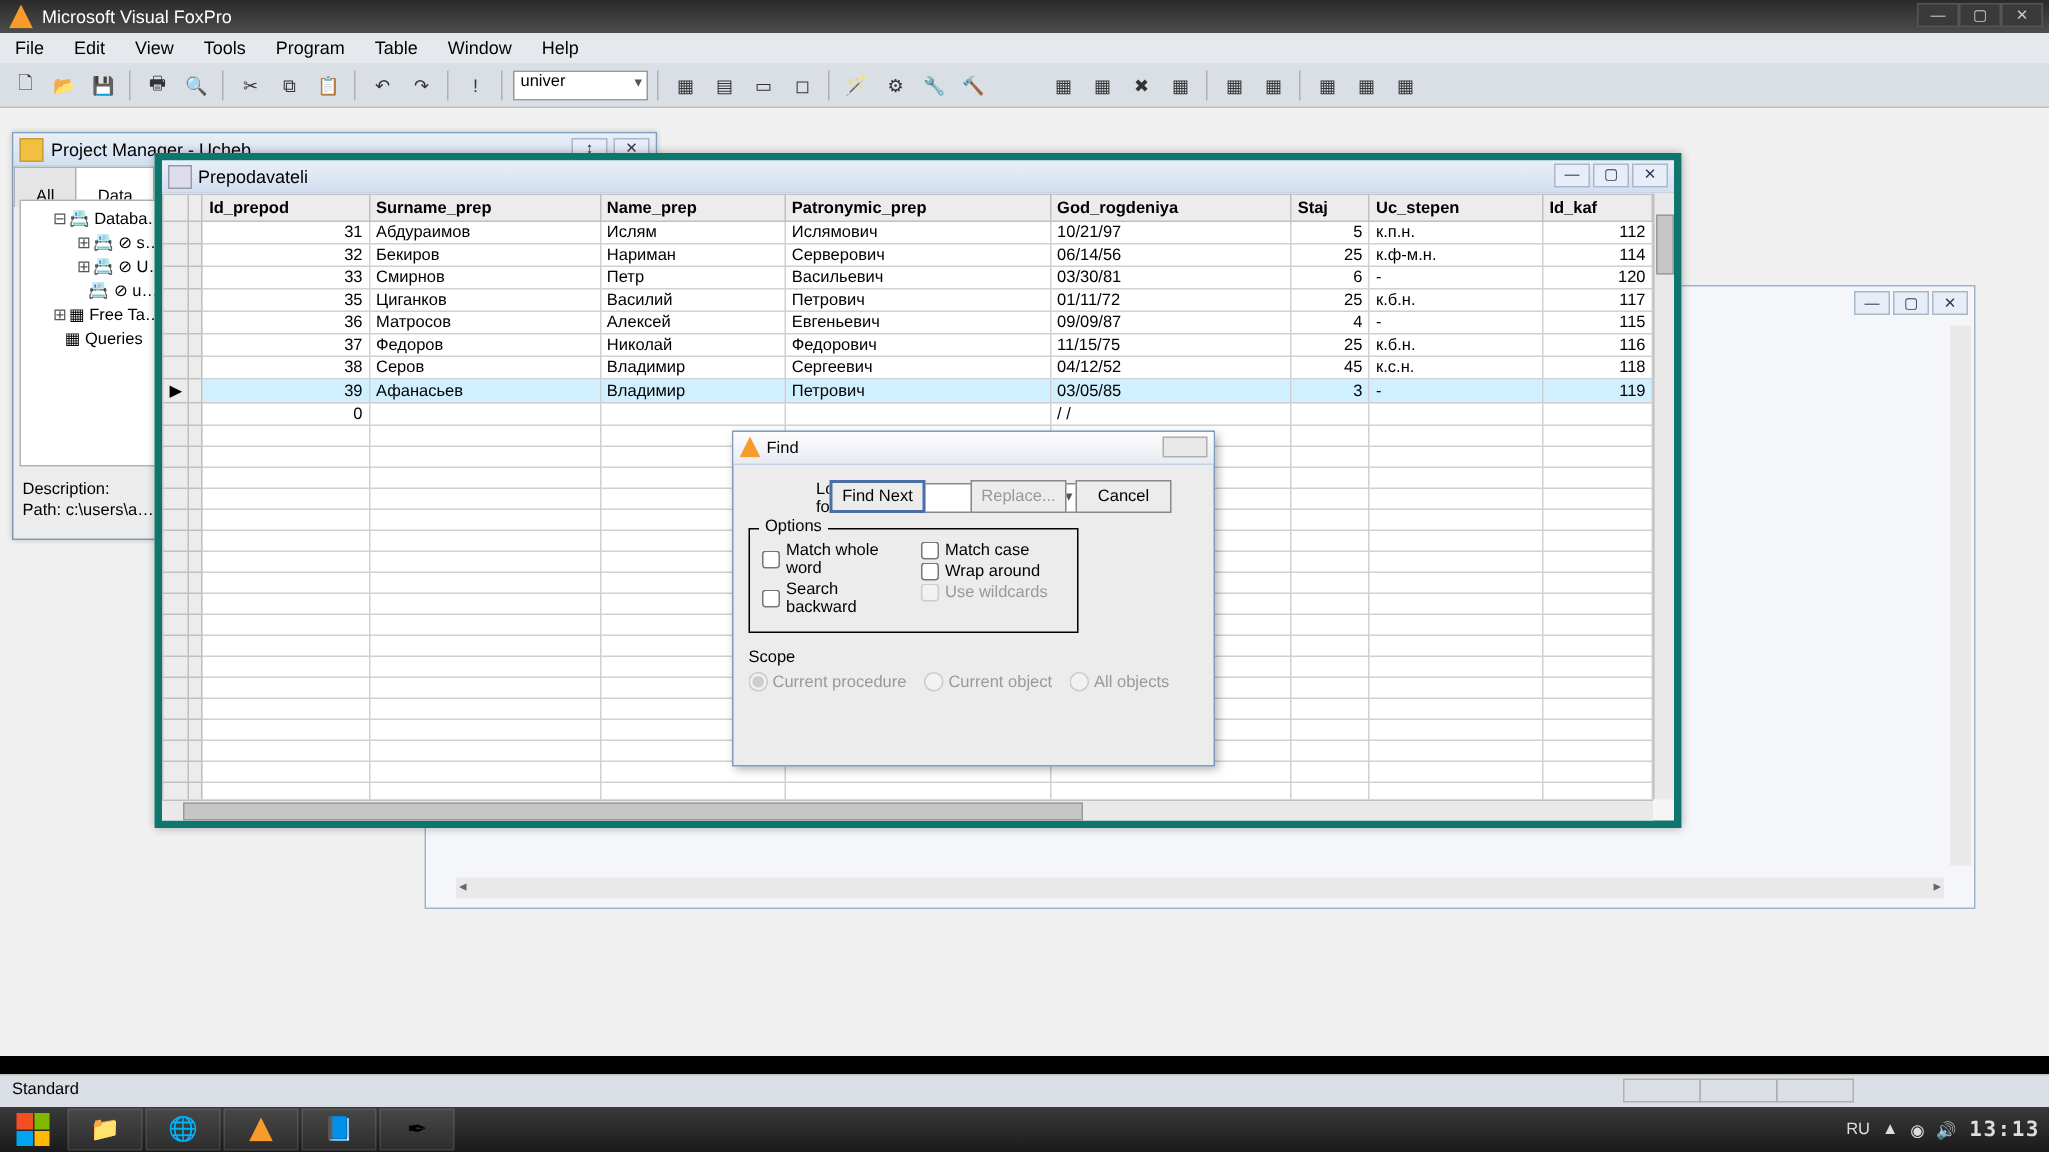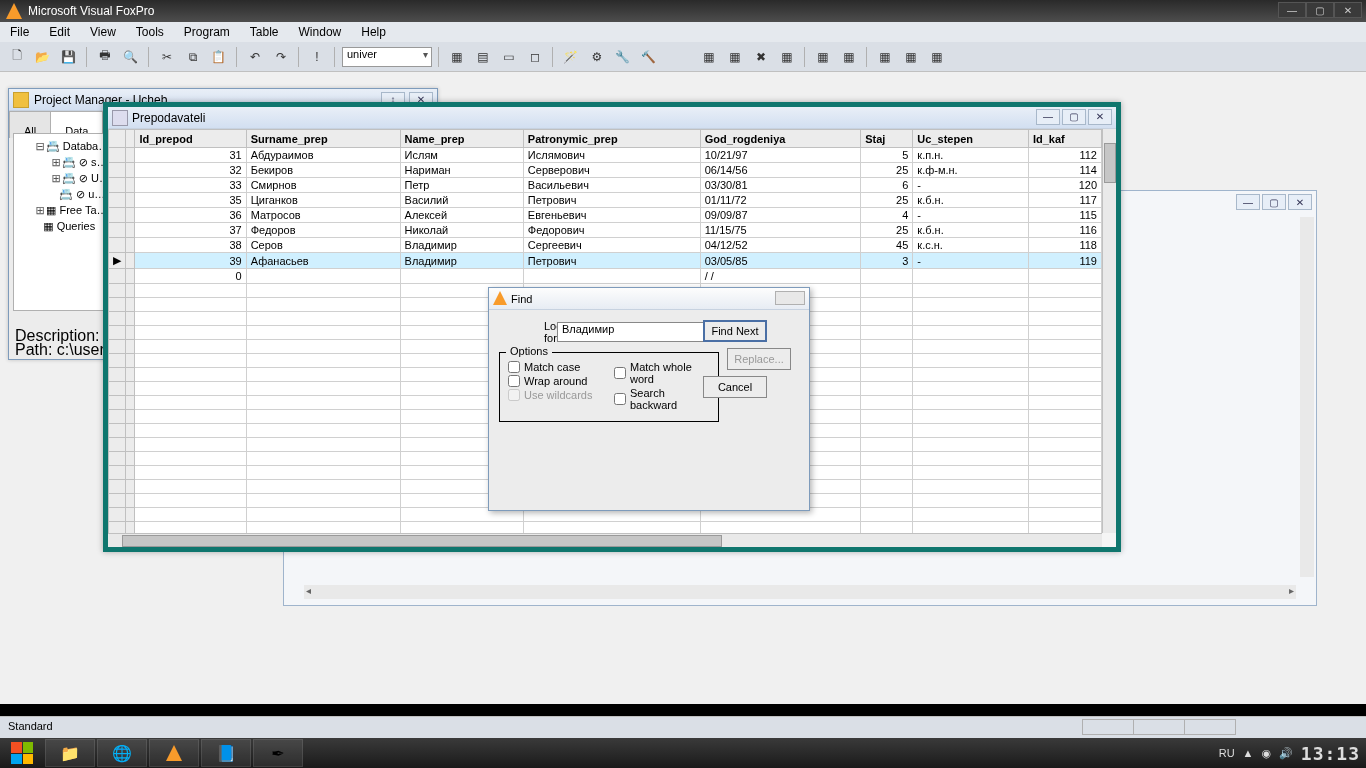--- a/index.html
+++ b/index.html
@@ -29,21 +29,21 @@
 .pm-window { position: absolute; top: 90px; left: 8px; width: 430px; height: 272px; border: 1px solid #7e9bbb; background: #ececec; box-shadow: 0 0 4px rgba(0,0,0,0.2); }
 .pm-title { height: 22px; background: linear-gradient(#e9eff7,#d2dff1); font-size: 12px; padding-left: 25px; line-height: 22px; border-bottom: 1px solid #c7d2e0; position: relative; }
 .pm-title::before { content:""; position:absolute; left:4px; top:3px; width:14px; height:14px; background:#f0c040; border:1px solid #c9a030; }
 .pm-title .right-icons { position:absolute; right:4px; top:3px; display:flex; gap:4px; }
 .pm-tabs { height: 22px; background:#ececec; display:flex; border-bottom:1px solid #b0b0b0; font-size:11px; }
 .pm-tab { padding: 13px 14px; border: 1px solid #b0b0b0; border-bottom: none; background:#e5e5e5; margin-right:-1px;text-decoration:underline; }
 .pm-tab.active { background:#fff; font-weight:normal; }
 .pm-body { position:absolute; top:44px; bottom:48px; left:4px; right:4px; background:#fff; border:1px solid #b0b0b0; font-size:11px; padding:4px; overflow:hidden;}
 .pm-tree .tree-node { padding-left: 16px; line-height: 16px; white-space:nowrap; }
 .pm-tree .expander { display:inline-block; width:12px; text-align:center; color:#555;}
-.pm-desc { position:absolute; bottom:2px; left:6px; font-size:16px; line-height:14px; }
+.pm-desc { position:absolute; bottom:12px; left:6px; font-size:11px; line-height:14px; }
 
 
 .browse-window { position: absolute; top: 104px; left: 103px; width: 1018px; height: 450px; border: 5px solid #0f766e; background: #f5f5f5; box-shadow: 0 0 6px rgba(0,0,0,0.3); }
 .browse-title { height: 22px; background: linear-gradient(#e9eff7,#d2dff1); font-size: 12px; padding-left: 24px; line-height:22px; border-bottom:1px solid #c7d2e0; position:relative; }
 .browse-title::before { content:""; position:absolute; left:4px; top:3px; width:14px; height:14px; background:#dde; border:1px solid #99a;}
 .browse-title .win-ctrls { position:absolute; right:4px; top:2px; display:flex; gap:2px;}
 .win-ctrls .c-btn,.right-icons .c-btn { width:24px; height:16px; border:1px solid #a8b8ca; background:#e7eef7; font-size:10px; display:flex;align-items:center;justify-content:center; color:#335;}
 
 .grid-wrap { position:absolute; top:22px; bottom:14px; left:0; right:14px; overflow:hidden; background:#fff;}
 .grid-table { border-collapse: collapse; font-size: 11px; width:100%; }
@@ -61,21 +61,21 @@
 
 .find-dialog { position:absolute; top:286px; left:488px; width:322px; height:224px; background:#ececec; border:1px solid #7e9bbb; box-shadow: 2px 2px 6px rgba(0,0,0,0.3); font-size:11px;}
 .find-title { height:22px; background: linear-gradient(#fdfdfd,#e7ecf3); line-height:22px; padding-left:22px; border-bottom:1px solid #c7d2e0; position:relative;}
 .find-title::before {content:""; position:absolute; left:4px; top:3px; width:14px; height:14px; background:#f89b2b; clip-path: polygon(0 100%, 50% 0, 100% 100%);}
 .find-title .c-btn { position:absolute; right:4px; top:3px; width:30px; height:14px; border:1px solid #b0b0b0; background:#e8e8e8;}
 .find-body { padding: 10px 10px; position:relative; height:calc(100% - 22px);}
 .find-row { display:flex; align-items:center; gap:6px; margin-bottom:8px;}
 .find-label { width:52px;padding-left:45px; }
 .find-input { flex:1; border:1px solid #888; height:20px; padding:0 4px; background:#fff; position:relative;}
 .find-input::after { content:"▾"; position:absolute; right:3px; top:2px; font-size:10px; color:#555;}
-.find-buttons { position:absolute; right:18px; top:10px; display:flex; flex-direction:column; gap:6px;}
+.find-buttons { position:absolute; right:28px; top:10px; display:flex; flex-direction:row; gap:6px;}
 .find-btn { width:64px; height:22px; border:1px solid #888; background:#ececec; font-size:11px;}
 .find-btn.default { border:2px solid #4a6fa5; }
 .find-btn.disabled { color:#999;margin-left:24px; }
 .options-group { border:1px solid #000000; padding:6px 8px 8px; margin-top:2px; position:relative;}
 .options-group .legend { position:absolute; top:-8px; left:6px; background:#ececec; padding:0 4px;}
 .chk { display:flex; align-items:center; gap:4px; margin:2px 0;}
 .chk input { width:12px; height:12px;}
 .chk.disabled { color:#999;}
 .opts-cols { display:flex; gap:10px;}
 .opts-cols > div { flex:1; }
@@ -96,21 +96,21 @@
 .status-cells { position:absolute; right:130px; top:2px; display:flex;}
 .status-cells .cell { width:52px; height:16px; border:1px solid #b0b0b0; margin-left:-1px;}
 
 
 .taskbar { position:absolute; bottom:0; left:0; width:100%; height:30px; background:linear-gradient(#3a3a3a,#1a1a1a); display:flex; align-items:center;}
 .start-btn { width:44px; height:30px; display:flex; align-items:center; justify-content:center;}
 .win-logo { width:22px;height:22px; display:grid; grid-template-columns:1fr 1fr; grid-template-rows:1fr 1fr; gap:1px;}
 .win-logo div:nth-child(1){background:#f25022;} .win-logo div:nth-child(2){background:#7fba00;} .win-logo div:nth-child(3){background:#00a4ef;} .win-logo div:nth-child(4){background:#ffb900;}
 .task-btn { width:50px; height:28px; margin:0 1px; background:rgba(255,255,255,0.08); display:flex; align-items:center; justify-content:center; border:1px solid rgba(255,255,255,0.1);}
 .tray { position:absolute; right:6px; top:0; height:30px; display:flex; align-items:center; gap:8px; color:#ddd; font-size:11px;}
-.clock { font-family: monospace; font-size:18px; font-weight:bold; letter-spacing:1px;}
+.clock { font-family: monospace; font-size:14px; font-weight:bold; letter-spacing:1px;}
 </style>
 </head>
 <body>
 
 <div class="titlebar">
   <div class="fox-icon"></div>
   <span>Microsoft Visual FoxPro</span>
   <div class="win-controls">
     <div class="win-btn">—</div>
     <div class="win-btn">▢</div>
@@ -581,41 +581,58 @@
       <div class="find-row" style="width:220px;">
         <div class="find-label">Look for:</div>
         <div class="find-input">Владимир</div>
       </div>
       <div class="options-group" style="width:220px;">
         <div class="legend">Options</div>
         <div class="opts-cols">
           <div>
             <label class="chk">
                 <input type="checkbox" style="">
+                <span>Match whole word</span>
+              </label>
+            <label class="chk">
+                <input type="checkbox" style="">
+                <span>Search backward</span>
+              </label>
+          </div>
+          <div>
+            <label class="chk">
+                <input type="checkbox" style="">
                 <span>Match case</span>
               </label>
             <label class="chk">
                 <input type="checkbox" style="">
                 <span>Wrap around</span>
               </label>
             <label class="chk disabled">
                 <input type="checkbox" disabled="" style="">
                 <span>Use wildcards</span>
               </label>
           </div>
-          <div>
-            <label class="chk">
-                <input type="checkbox" style="">
-                <span>Match whole word</span>
-              </label>
-            <label class="chk">
-                <input type="checkbox" style="">
-                <span>Search backward</span>
-              </label>
-          </div>
+        </div>
+      </div>
+      <div class="scope-group">
+        <div>Scope</div>
+        <div class="scope-row">
+          <label class="radio">
+              <input type="radio" disabled="" checked="" style="">
+              <span>Current procedure</span>
+            </label>
+          <label class="radio">
+              <input type="radio" disabled="" style="">
+              <span>Current object</span>
+            </label>
+          <label class="radio">
+              <input type="radio" disabled="" style="">
+              <span>All objects</span>
+            </label>
         </div>
       </div>
       <div class="find-buttons">
         <button class="find-btn default">Find Next</button>
         <button class="find-btn disabled">Replace...</button>
         <button class="find-btn">Cancel</button>
       </div>
     </div>
   </div>
 

